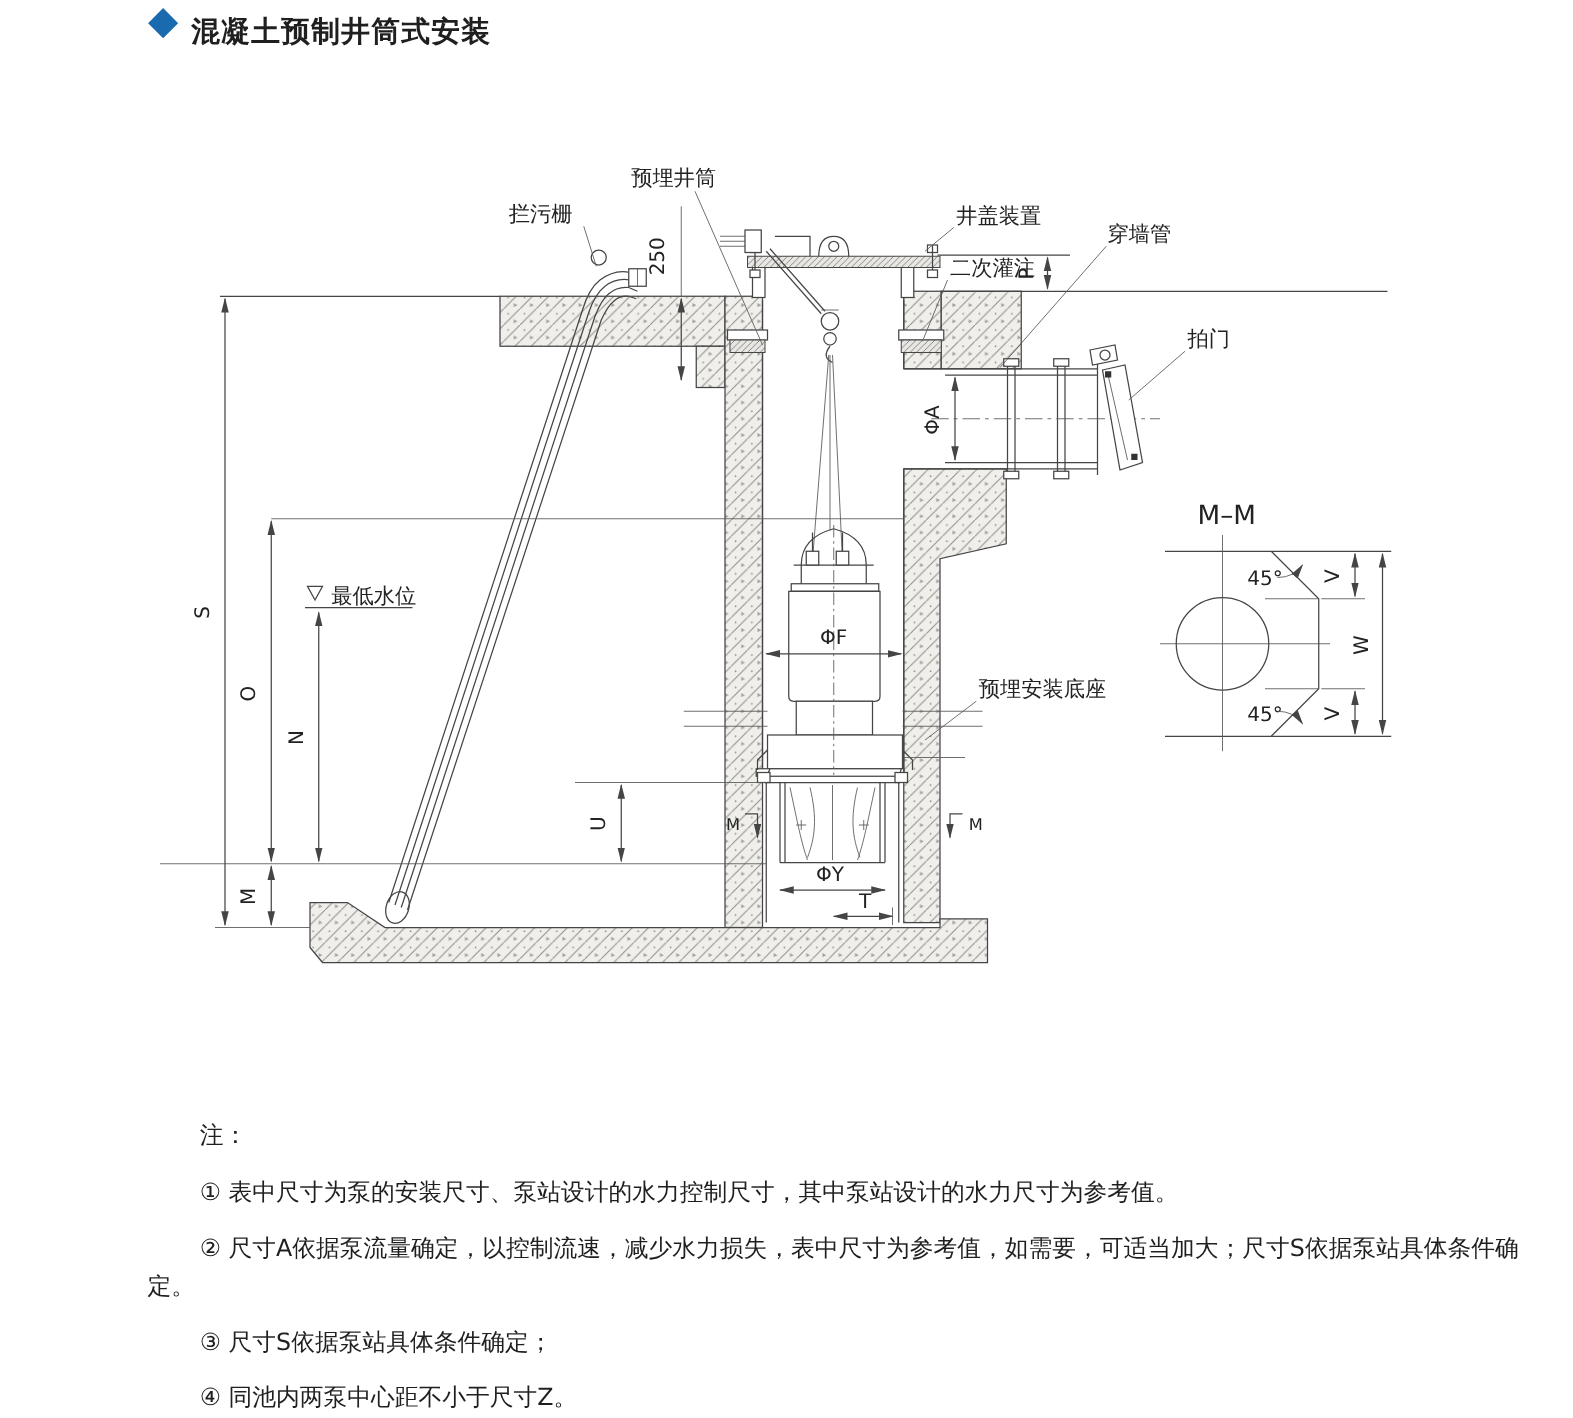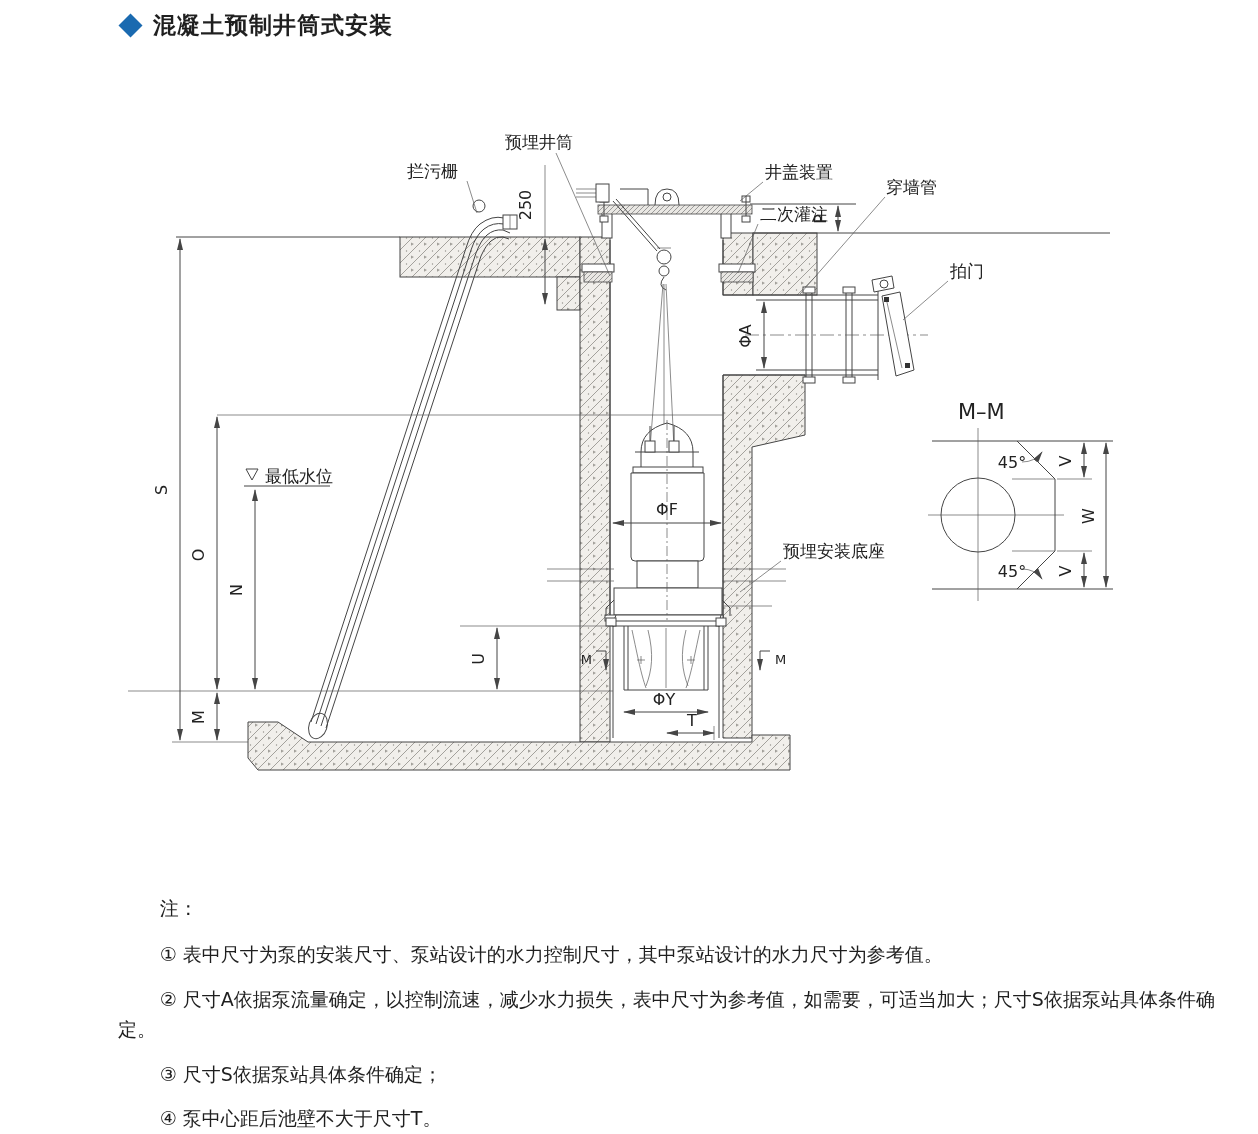--- a/index.html
+++ b/index.html
@@ -1,17 +1,17 @@
 <!DOCTYPE html>
 <html><head>
 <meta charset="utf-8">
 <style>
   html,body{margin:0;padding:0;background:#ffffff;}
   body{width:1258px;height:1134px;position:relative;font-family:"DejaVu Sans","Liberation Sans",sans-serif;color:#1f1f1f;}
-  .header{position:absolute;left:118px;top:10px;display:flex;align-items:center;font-family:Liberation Serif, serif;}
+  .header{position:absolute;left:118px;top:10px;display:flex;font-family:Liberation Serif, serif;}
   .diamond{width:17px;height:17px;background:#1a6ab0;transform:rotate(45deg);margin:0 14px 0 4px;}
   .title{font-size:23px;font-weight:bold;letter-spacing:1px;}
   svg{position:absolute;left:0;top:0;}
   svg text{fill:#222;font-family:"DejaVu Sans","Liberation Sans",sans-serif;}
   .lbl{font-size:17px;}
   .dim{font-size:16px;}
   .sec{font-size:13px;}
   .mm{font-size:21px;}
   .ln{stroke:#454545;stroke-width:1;fill:none;}
   .lt{stroke:#5a5a5a;stroke-width:0.7;fill:none;}
@@ -301,14 +301,14 @@
     <line class="ln" x1="1106" y1="443" x2="1106" y2="587" marker-start="url(#as)" marker-end="url(#ae)"></line>
     <text class="dim" transform="rotate(-90 1094 516)" x="1094" y="516" text-anchor="middle">W</text>
   </g>
 </svg>
 
 <div class="notes">
   <p class="h">注：</p>
   <p>① 表中尺寸为泵的安装尺寸、泵站设计的水力控制尺寸，其中泵站设计的水力尺寸为参考值。</p>
   <p>② 尺寸A依据泵流量确定，以控制流速，减少水力损失，表中尺寸为参考值，如需要，可适当加大；尺寸S依据泵站具体条件确定。</p>
   <p>③ 尺寸S依据泵站具体条件确定；</p>
-  <p>④ 泵中心距后池壁不大于尺寸T。</p>
+  <p>④ 同池内两泵中心距不小于尺寸Z。</p>
 </div>
 
 </body></html>

